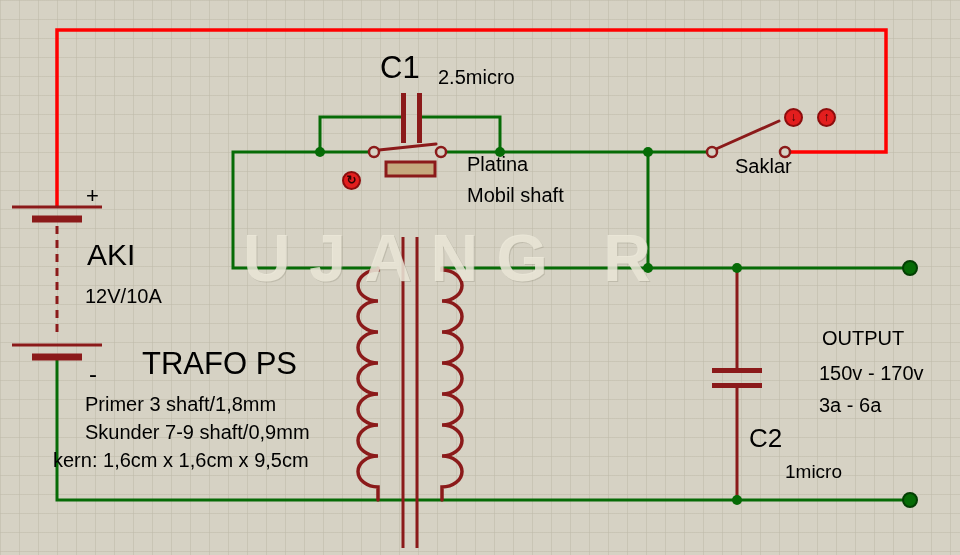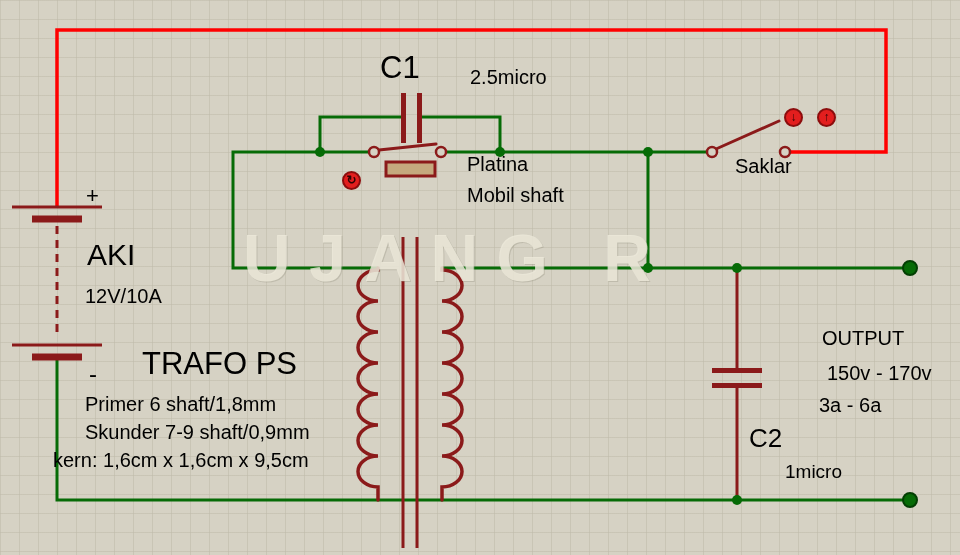--- a/index.html
+++ b/index.html
@@ -116,39 +116,39 @@
       <circle cx="910" cy="268" r="7" fill="#066b06" stroke="#033f03" stroke-width="2"></circle>
       <circle cx="910" cy="500" r="7" fill="#066b06" stroke="#033f03" stroke-width="2"></circle>
     </g>
   </svg>
 
   <div class="actuator" style="left:342px;top:171px;">↻</div>
   <div class="actuator" style="left:784px;top:108px;">↓</div>
   <div class="actuator" style="left:817px;top:108px;">↑</div>
 
   <div class="lbl lbl-big" style="left:380px;top:50px;">C1</div>
-  <div class="lbl lbl-sm" style="left:438px;top:66px;margin-left:32px;">2.5micro</div>
+  <div class="lbl lbl-sm" style="left:438px;top:66px;">2.5micro</div>
 
   <div class="lbl lbl-sm" style="left:467px;top:153px;">Platina</div>
   <div class="lbl lbl-sm" style="left:467px;top:184px;">Mobil shaft</div>
 
   <div class="lbl lbl-sm" style="left:735px;top:155px;">Saklar</div>
 
   <div class="lbl lbl-sm" style="left:86px;top:183px;font-size:22px;">+</div>
   <div class="lbl" style="left:87px;top:238px;font-size:30px;">AKI</div>
   <div class="lbl lbl-sm" style="left:85px;top:285px;">12V/10A</div>
   <div class="lbl" style="left:89px;top:360px;font-size:24px;">-</div>
 
   <div class="lbl lbl-big" style="left:142px;top:346px;">TRAFO PS</div>
-  <div class="lbl lbl-sm" style="left:85px;top:393px;">Primer 6 shaft/1,8mm</div>
+  <div class="lbl lbl-sm" style="left:85px;top:393px;">Primer 3 shaft/1,8mm</div>
   <div class="lbl lbl-sm" style="left:85px;top:421px;">Skunder 7-9 shaft/0,9mm</div>
   <div class="lbl lbl-sm" style="left:53px;top:449px;">kern: 1,6cm x 1,6cm x 9,5cm</div>
 
   <div class="lbl lbl-sm" style="left:822px;top:327px;text-align:center;">OUTPUT</div>
-  <div class="lbl lbl-sm" style="left:819px;top:362px;padding-left:8px;">150v - 170v</div>
+  <div class="lbl lbl-sm" style="left:819px;top:362px;">150v - 170v</div>
   <div class="lbl lbl-sm" style="left:819px;top:394px;">3a - 6a</div>
 
   <div class="lbl lbl-med" style="left:749px;top:423px;">C2</div>
   <div class="lbl lbl-xs" style="left:785px;top:461px;">1micro</div>
 
   <div id="watermark">UJANG R</div>
 
 </div>
 
 </body></html>

